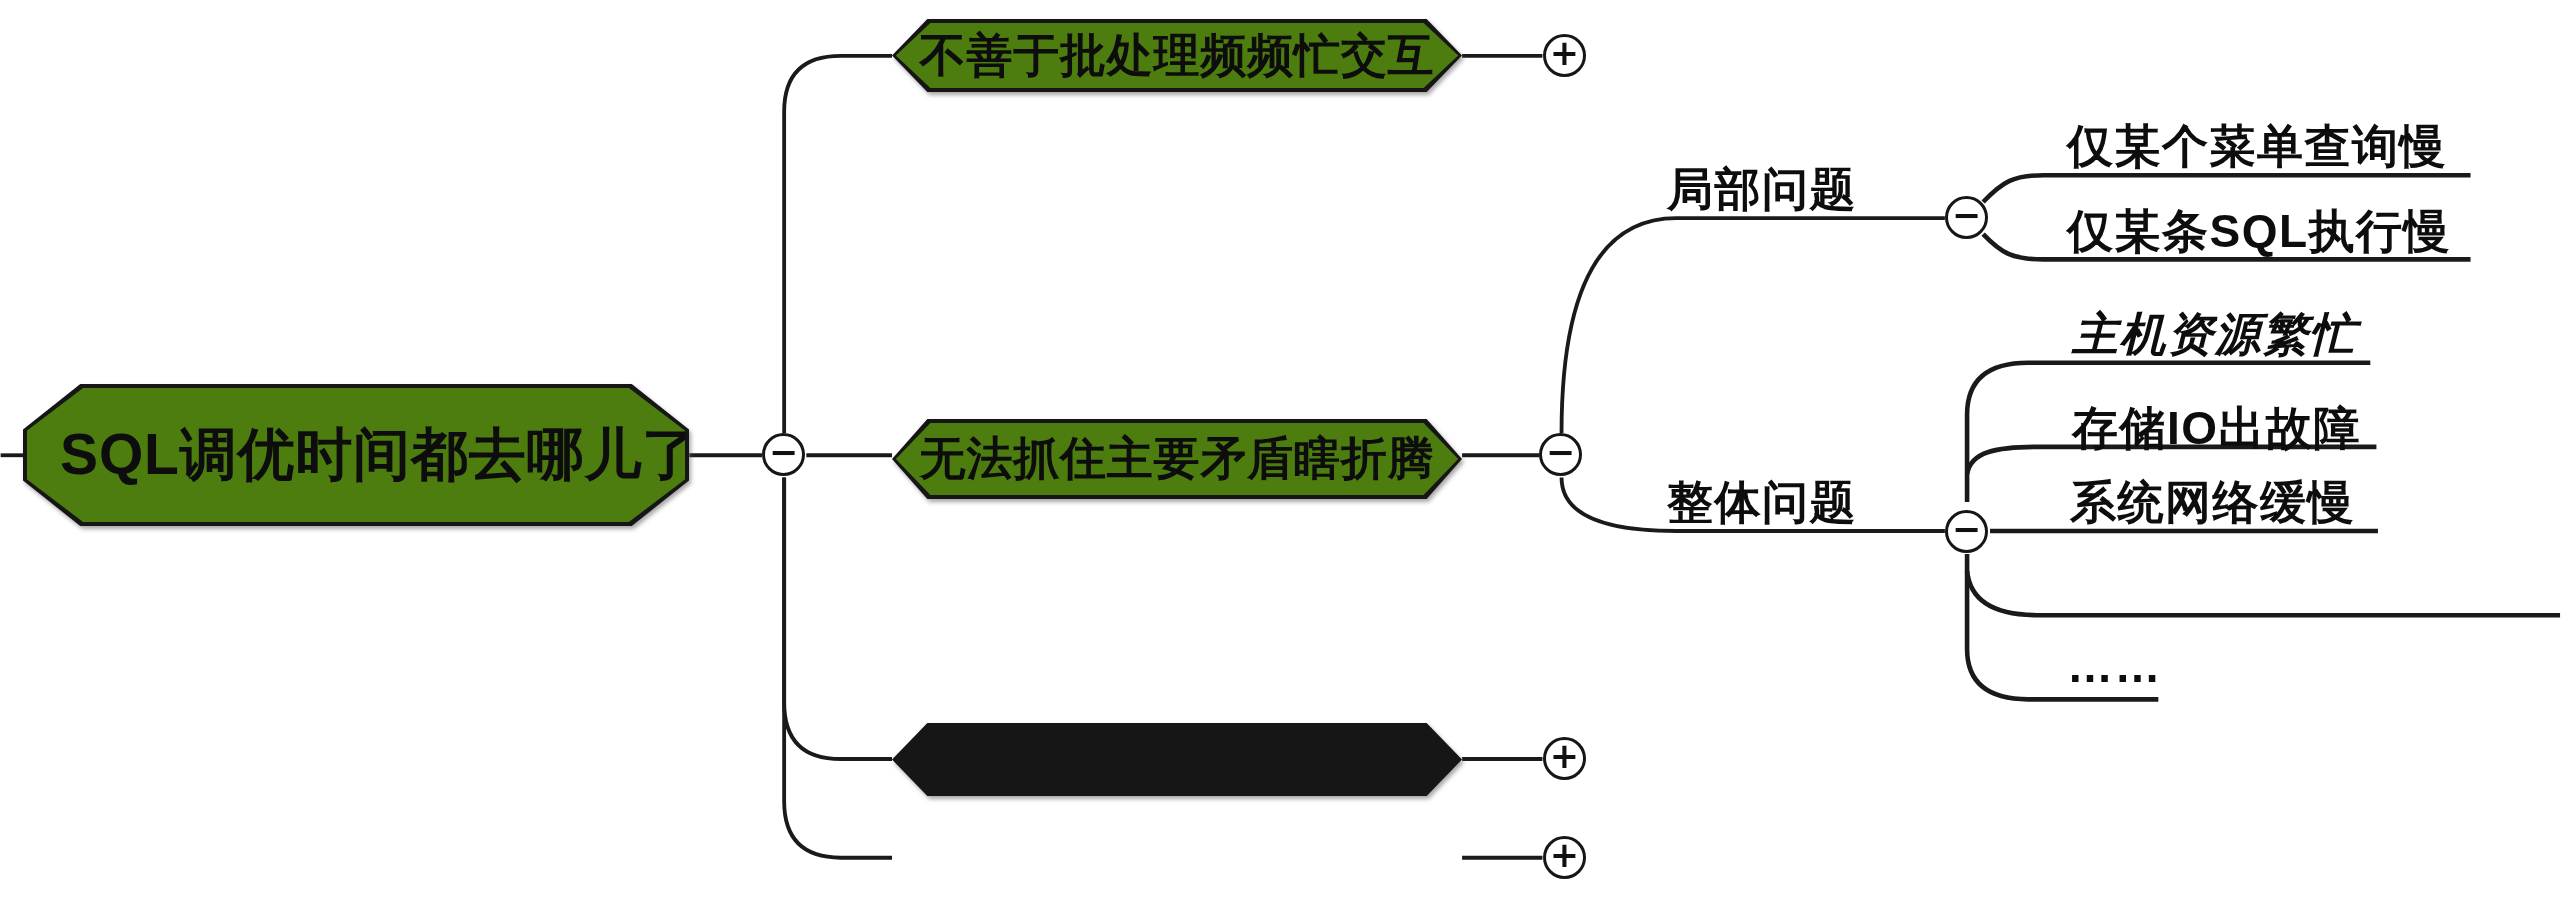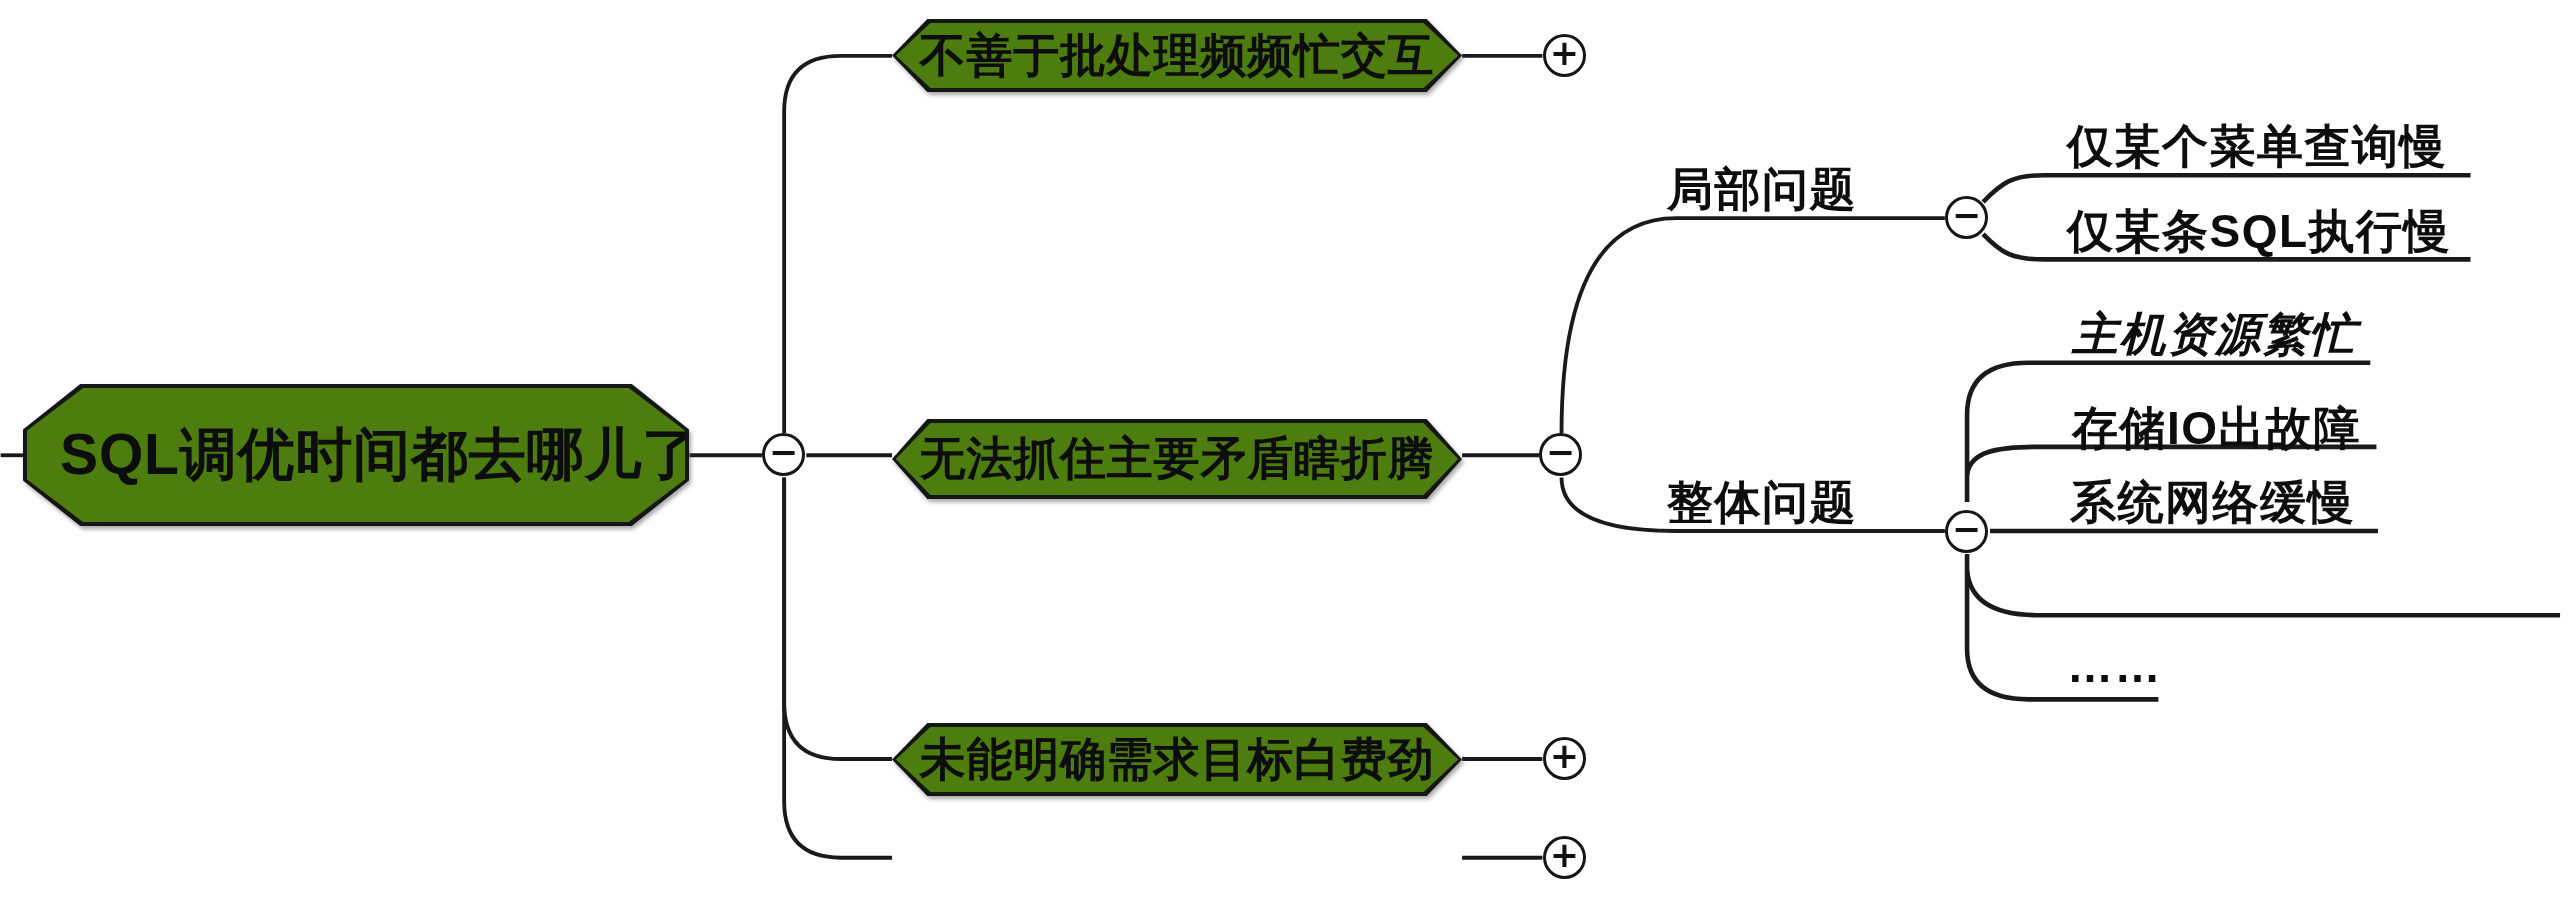--- a/index.html
+++ b/index.html
@@ -178,23 +178,20 @@
   <div class="expander" style="left:1945px; top:510px;">
     <span class="glyph">−</span>
   </div>
   <div class="forklbl" style="left:2072px; top:310px;font-style:italic;">主机资源繁忙</div>
   <div class="forklbl" style="left:2072px; top:404px;">存储IO出故障</div>
   <div class="forklbl" style="left:2070px; top:478px;">系统网络缓慢</div>
   <div class="forklbl" style="left:2067px; top:642px;">……</div>
 
   <div class="topic hex branch-topic" style="left:892px; top:723px; width:570px; height:73px;">
     <div class="shape"></div>
-    <div class="inner">
-      <span class="lbl">未能明确需求目标白费劲</span>
-    </div>
   </div>
   <div class="expander" style="left:1543px; top:737px;">
     <span class="glyph">+</span>
   </div>
 
   <div class="expander" style="left:1543px; top:836px;">
     <span class="glyph">+</span>
   </div>
 
 </div>

